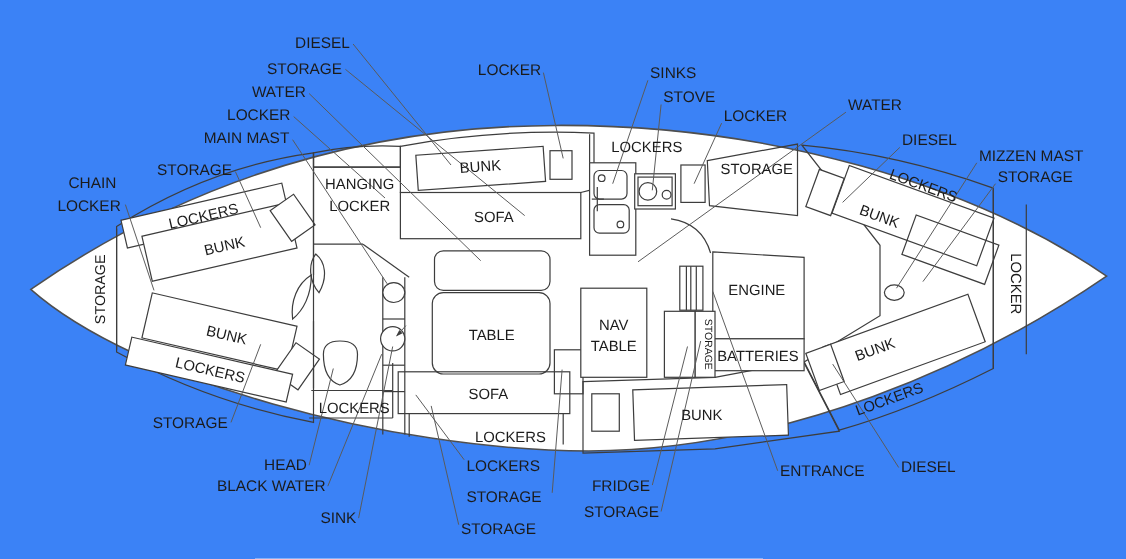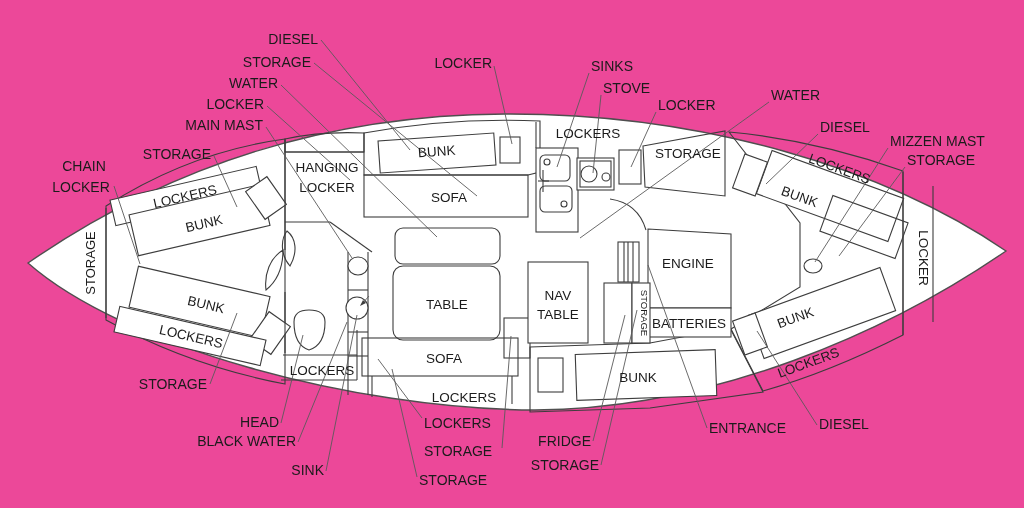--- a/index.html
+++ b/index.html
@@ -1,16 +1,16 @@
 <!DOCTYPE html>
 <html><head>
 <meta charset="utf-8">
 <style>
   html,body{margin:0;padding:0;background:#ffffff;}
-  .stage{width:1024px;height:508px;position:relative;background:#ec4899;overflow:hidden;}
+  .stage{width:1024px;height:508px;position:relative;background:#3b82f6;overflow:hidden;}
   svg{display:block;font-family:"Liberation Sans","DejaVu Sans",sans-serif;}
   .wall{stroke:#3d3d3d;stroke-width:1.1;fill:none;}
   .wallw{stroke:#3d3d3d;stroke-width:1.1;fill:#ffffff;}
   .hull{stroke:#4f4f4f;stroke-width:1.4;fill:#ffffff;}
   .leader{stroke:#5a5a5a;stroke-width:0.9;fill:none;}
   text{fill:#1b1b1b;}
   .lab-ext{font-size:14px;}
   .lab-int{font-size:13.5px;}
 </style>
 </head>

